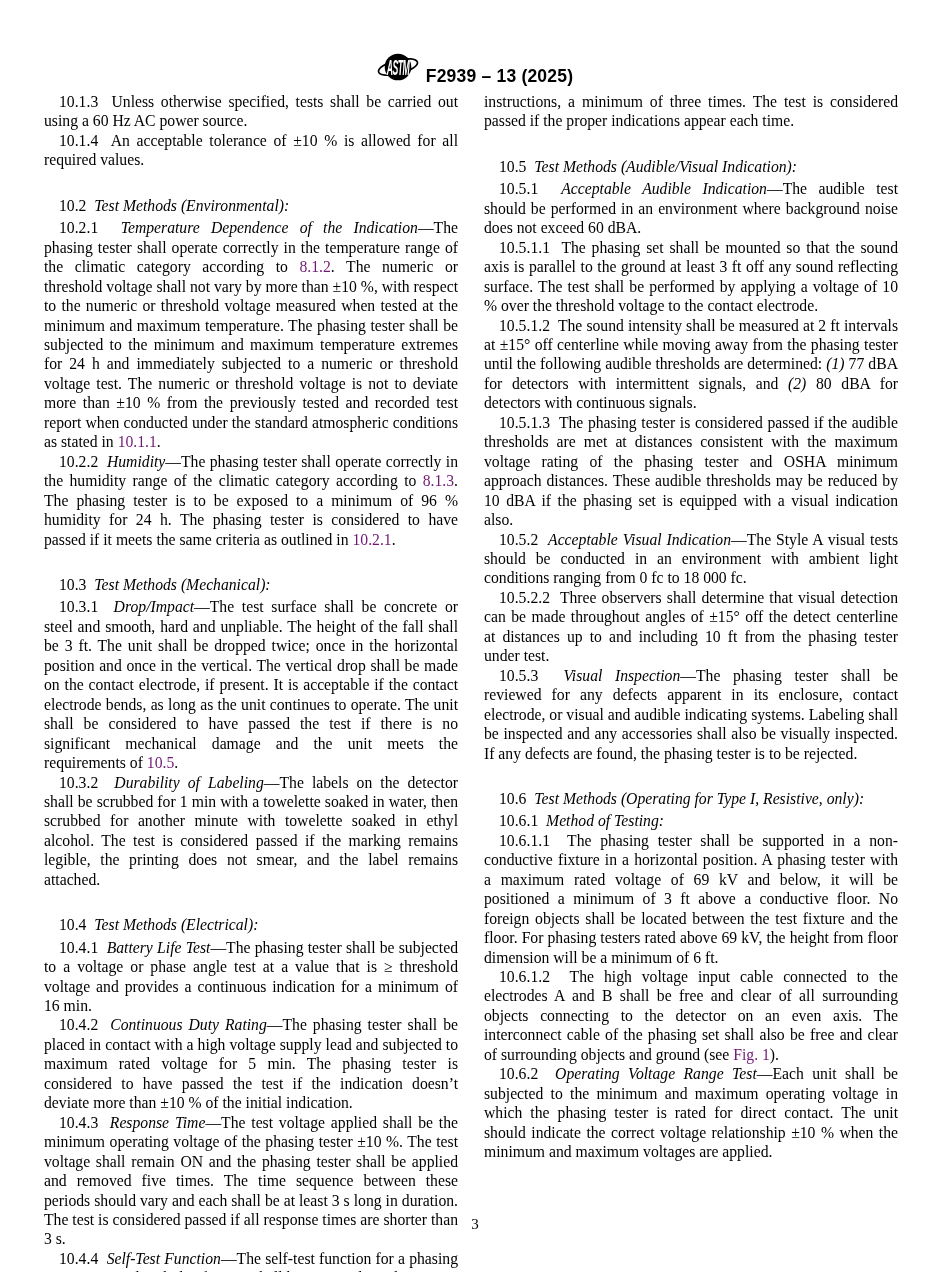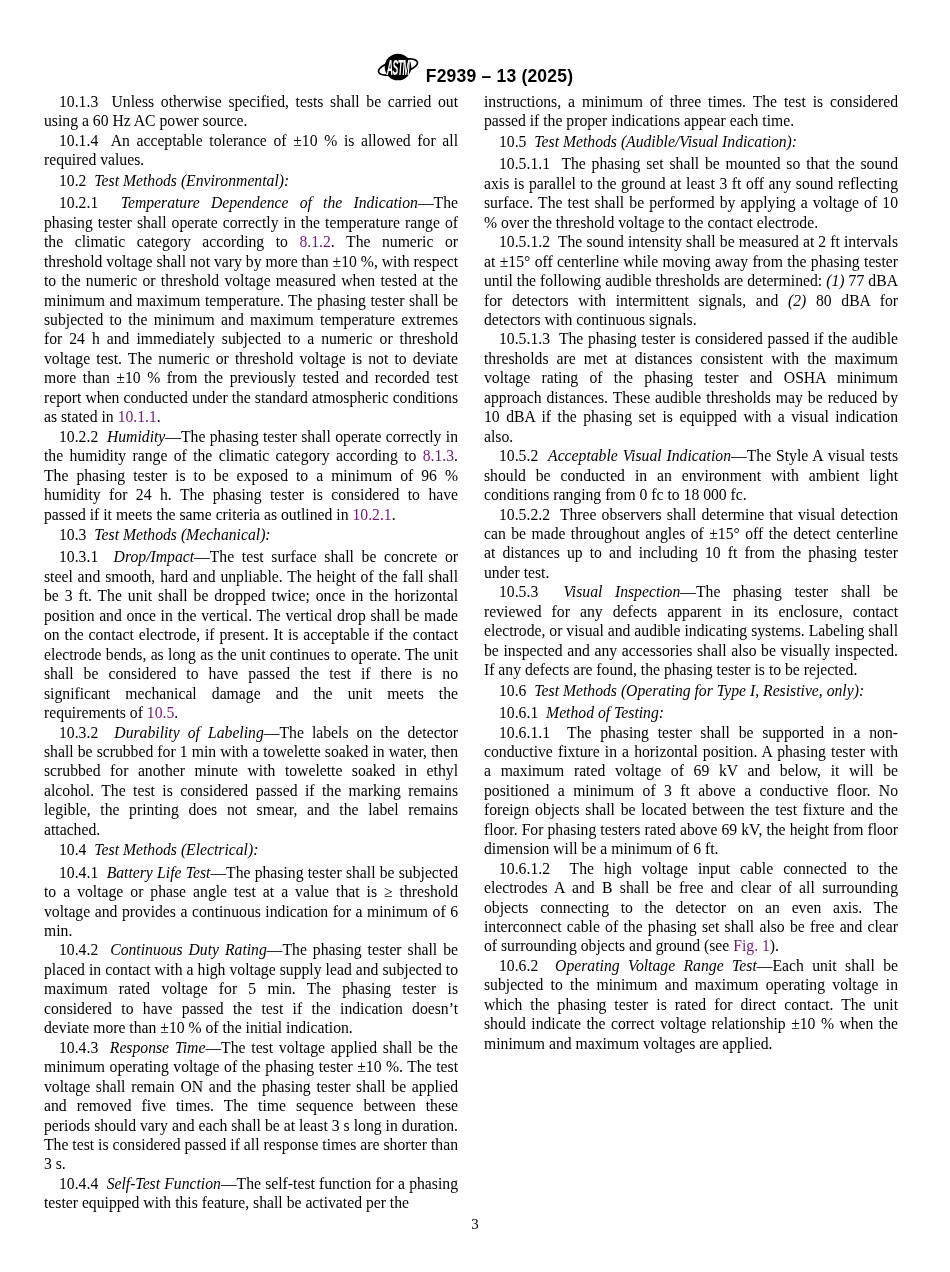--- a/index.html
+++ b/index.html
@@ -19,21 +19,21 @@
   }
   .content{
     position:absolute;top:92px;left:44px;width:854px;
     display:flex;gap:26px;
   }
   .col{width:414px;}
   .col p{
     margin:0;font-size:15.7px;line-height:19.45px;
     text-align:justify;text-indent:15px;
   }
-  .col p.heading{margin-top:1px;margin-bottom:3px;}
+  .col p.heading{margin-top:26px;margin-bottom:3px;}
   .col p.subheading{margin:0;}
   .col p.cont{text-indent:0;}
   .run-i{font-style:italic;}
   .run-r{color:#701a75;cursor:pointer;}
   .doc-footer{
     position:absolute;top:1216px;left:0;width:100%;
     text-align:center;font-size:15px;
   }
 </style>
 </head>
@@ -56,28 +56,29 @@
     <div class="col">
         <p class="para"><span class="run-n">10.1.3&nbsp; Unless otherwise specified, tests shall be carried out using a 60 Hz AC power source.</span></p>
         <p class="para"><span class="run-n">10.1.4&nbsp; An acceptable tolerance of ±10 % is allowed for all required values.</span></p>
         <p class="heading"><span class="run-n">10.2&nbsp; </span><span class="run-i">Test Methods (Environmental):</span></p>
         <p class="para"><span class="run-n">10.2.1&nbsp; </span><span class="run-i">Temperature Dependence of the Indication</span><span class="run-n">—The phasing tester shall operate correctly in the temperature range of the climatic category according to </span><span class="run-r">8.1.2</span><span class="run-n">. The numeric or threshold voltage shall not vary by more than ±10 %, with respect to the numeric or threshold voltage measured when tested at the minimum and maximum temperature. The phasing tester shall be subjected to the minimum and maximum temperature extremes for 24 h and immediately subjected to a numeric or threshold voltage test. The numeric or threshold voltage is not to deviate more than ±10 % from the previously tested and recorded test report when conducted under the standard atmospheric conditions as stated in </span><span class="run-r">10.1.1</span><span class="run-n">.</span></p>
         <p class="para"><span class="run-n">10.2.2&nbsp; </span><span class="run-i">Humidity</span><span class="run-n">—The phasing tester shall operate correctly in the humidity range of the climatic category according to </span><span class="run-r">8.1.3</span><span class="run-n">. The phasing tester is to be exposed to a minimum of 96 % humidity for 24 h. The phasing tester is considered to have passed if it meets the same criteria as outlined in </span><span class="run-r">10.2.1</span><span class="run-n">.</span></p>
         <p class="heading"><span class="run-n">10.3&nbsp; </span><span class="run-i">Test Methods (Mechanical):</span></p>
         <p class="para"><span class="run-n">10.3.1&nbsp; </span><span class="run-i">Drop/Impact</span><span class="run-n">—The test surface shall be concrete or steel and smooth, hard and unpliable. The height of the fall shall be 3 ft. The unit shall be dropped twice; once in the horizontal position and once in the vertical. The vertical drop shall be made on the contact electrode, if present. It is acceptable if the contact electrode bends, as long as the unit continues to operate. The unit shall be considered to have passed the test if there is no significant mechanical damage and the unit meets the requirements of </span><span class="run-r">10.5</span><span class="run-n">.</span></p>
         <p class="para"><span class="run-n">10.3.2&nbsp; </span><span class="run-i">Durability of Labeling</span><span class="run-n">—The labels on the detector shall be scrubbed for 1 min with a towelette soaked in water, then scrubbed for another minute with towelette soaked in ethyl alcohol. The test is considered passed if the marking remains legible, the printing does not smear, and the label remains attached.</span></p>
         <p class="heading"><span class="run-n">10.4&nbsp; </span><span class="run-i">Test Methods (Electrical):</span></p>
-        <p class="para"><span class="run-n">10.4.1&nbsp; </span><span class="run-i">Battery Life Test</span><span class="run-n">—The phasing tester shall be subjected to a voltage or phase angle test at a value that is ≥ threshold voltage and provides a continuous indication for a minimum of 6 min.</span></p>
+        <p class="para"><span class="run-n">10.4.1&nbsp; </span><span class="run-i">Battery Life Test</span><span class="run-n">—The phasing tester shall be subjected to a voltage or phase angle test at a value that is ≥ threshold voltage and provides a continuous indication for a minimum of 16 min.</span></p>
         <p class="para"><span class="run-n">10.4.2&nbsp; </span><span class="run-i">Continuous Duty Rating</span><span class="run-n">—The phasing tester shall be placed in contact with a high voltage supply lead and subjected to maximum rated voltage for 5 min. The phasing tester is considered to have passed the test if the indication doesn’t deviate more than ±10 % of the initial indication.</span></p>
         <p class="para"><span class="run-n">10.4.3&nbsp; </span><span class="run-i">Response Time</span><span class="run-n">—The test voltage applied shall be the minimum operating voltage of the phasing tester ±10 %. The test voltage shall remain ON and the phasing tester shall be applied and removed five times. The time sequence between these periods should vary and each shall be at least 3 s long in duration. The test is considered passed if all response times are shorter than 3 s.</span></p>
         <p class="para"><span class="run-n">10.4.4&nbsp; </span><span class="run-i">Self-Test Function</span><span class="run-n">—The self-test function for a phasing tester equipped with this feature, shall be activated per the</span></p>
       </div>
     <div class="col">
         <p class="cont"><span class="run-n">instructions, a minimum of three times. The test is considered passed if the proper indications appear each time.</span></p>
         <p class="heading"><span class="run-n">10.5&nbsp; </span><span class="run-i">Test Methods (Audible/Visual Indication):</span></p>
+        <p class="para"><span class="run-n">10.5.1&nbsp; </span><span class="run-i">Acceptable Audible Indication</span><span class="run-n">—The audible test should be performed in an environment where background noise does not exceed 60 dBA.</span></p>
         <p class="para"><span class="run-n">10.5.1.1&nbsp; The phasing set shall be mounted so that the sound axis is parallel to the ground at least 3 ft off any sound reflecting surface. The test shall be performed by applying a voltage of 10 % over the threshold voltage to the contact electrode.</span></p>
         <p class="para"><span class="run-n">10.5.1.2&nbsp; The sound intensity shall be measured at 2 ft intervals at ±15° off centerline while moving away from the phasing tester until the following audible thresholds are determined: </span><span class="run-i">(1)</span><span class="run-n"> 77 dBA for detectors with intermittent signals, and </span><span class="run-i">(2)</span><span class="run-n"> 80 dBA for detectors with continuous signals.</span></p>
         <p class="para"><span class="run-n">10.5.1.3&nbsp; The phasing tester is considered passed if the audible thresholds are met at distances consistent with the maximum voltage rating of the phasing tester and OSHA minimum approach distances. These audible thresholds may be reduced by 10 dBA if the phasing set is equipped with a visual indication also.</span></p>
         <p class="para"><span class="run-n">10.5.2&nbsp; </span><span class="run-i">Acceptable Visual Indication</span><span class="run-n">—The Style A visual tests should be conducted in an environment with ambient light conditions ranging from 0 fc to 18 000 fc.</span></p>
         <p class="para"><span class="run-n">10.5.2.2&nbsp; Three observers shall determine that visual detection can be made throughout angles of ±15° off the detect centerline at distances up to and including 10 ft from the phasing tester under test.</span></p>
         <p class="para"><span class="run-n">10.5.3&nbsp; </span><span class="run-i">Visual Inspection</span><span class="run-n">—The phasing tester shall be reviewed for any defects apparent in its enclosure, contact electrode, or visual and audible indicating systems. Labeling shall be inspected and any accessories shall also be visually inspected. If any defects are found, the phasing tester is to be rejected.</span></p>
         <p class="heading"><span class="run-n">10.6&nbsp; </span><span class="run-i">Test Methods (Operating for Type I, Resistive, only):</span></p>
         <p class="subheading"><span class="run-n">10.6.1&nbsp; </span><span class="run-i">Method of Testing:</span></p>
         <p class="para"><span class="run-n">10.6.1.1&nbsp; The phasing tester shall be supported in a non-conductive fixture in a horizontal position. A phasing tester with a maximum rated voltage of 69 kV and below, it will be positioned a minimum of 3 ft above a conductive floor. No foreign objects shall be located between the test fixture and the floor. For phasing testers rated above 69 kV, the height from floor dimension will be a minimum of 6 ft.</span></p>
         <p class="para"><span class="run-n">10.6.1.2&nbsp; The high voltage input cable connected to the electrodes A and B shall be free and clear of all surrounding objects connecting to the detector on an even axis. The interconnect cable of the phasing set shall also be free and clear of surrounding objects and ground (see </span><span class="run-r">Fig. 1</span><span class="run-n">).</span></p>

